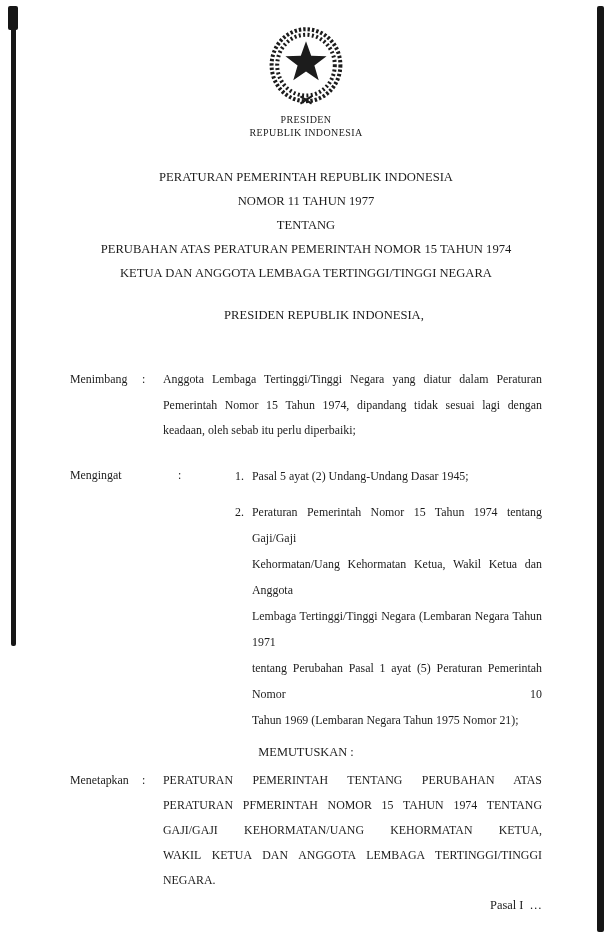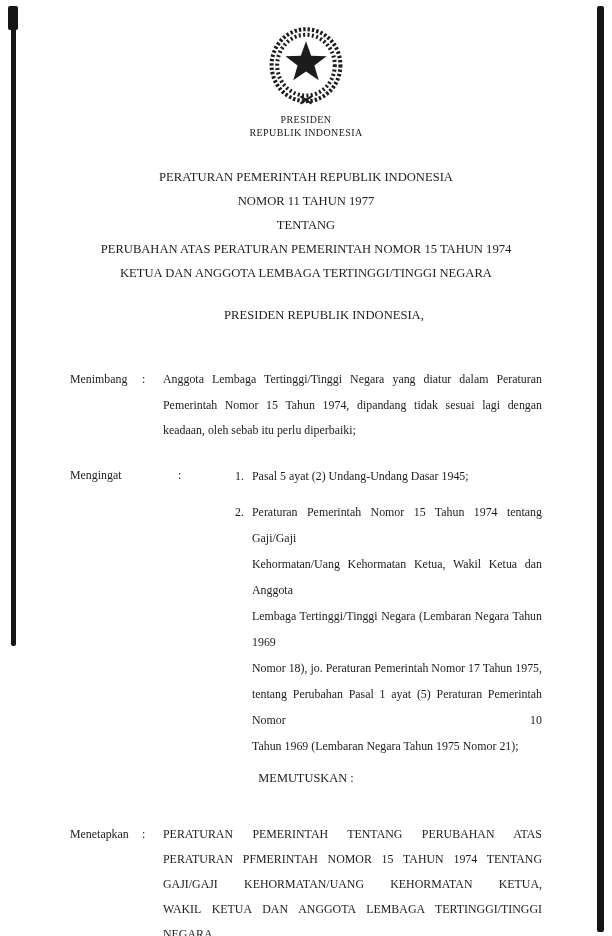--- a/index.html
+++ b/index.html
@@ -29,21 +29,21 @@
   .title-block { margin-top: 26px; text-align: center; font-size: 12.6px; line-height: 24px; }
   .title-line { white-space: nowrap; }
 
   .salutation { margin-top: 18px; text-align: center; font-size: 12.6px; line-height: 24px; white-space: nowrap; padding-left: 36px; }
 
   
   .doc-main { padding: 0 70px; font-size: 11.9px; }
   .row { display: flex; line-height: 25.5px; }
   .row.menimbang  { margin-top: 40px; }
   .row.mengingat  { margin-top: 19px; gap: 36px; }
-  .row.menetapkan { margin-top: 32px; line-height: 25px; }
+  .row.menetapkan { margin-top: 4px; line-height: 25px; }
   .lbl   { width: 72px; flex: none; }
   .colon { width: 21px; flex: none; }
   .content { flex: 1; min-width: 0; }
 
   .jl { text-align: justify; text-align-last: justify; -moz-text-align-last: justify; line-height: 25.5px; }
   .jl.end { text-align-last: left; -moz-text-align-last: left; }
   .row.menetapkan .jl { line-height: 25px; }
 
   .item { display: flex; }
   .item.second { margin-top: 10px; }
@@ -108,22 +108,21 @@
           <div class="num">1.</div>
           <div class="itext">
             <div class="jl end">Pasal 5 ayat (2) Undang-Undang Dasar 1945;</div>
           </div>
         </div>
         <div class="item second">
           <div class="num">2.</div>
           <div class="itext">
             <div class="jl">Peraturan Pemerintah  Nomor 15 Tahun 1974 tentang Gaji/Gaji</div>
             <div class="jl">Kehormatan/Uang Kehormatan Ketua, Wakil Ketua dan Anggota</div>
-            <div class="jl">Lembaga Tertinggi/Tinggi Negara (Lembaran Negara Tahun 1969</div>
-            <div class="jl">Nomor 18), jo. Peraturan Pemerintah  Nomor 17 Tahun 1975,</div>
+            <div class="jl">Lembaga Tertinggi/Tinggi Negara (Lembaran Negara Tahun 1971</div>
             <div class="jl">tentang Perubahan  Pasal 1 ayat (5) Peraturan Pemerintah Nomor 10</div>
             <div class="jl end">Tahun 1969 (Lembaran Negara Tahun 1975 Nomor 21);</div>
           </div>
         </div>
       </div>
     </div>
 
     <div class="memutuskan-heading">MEMUTUSKAN :</div>
 
     <div class="row menetapkan">

